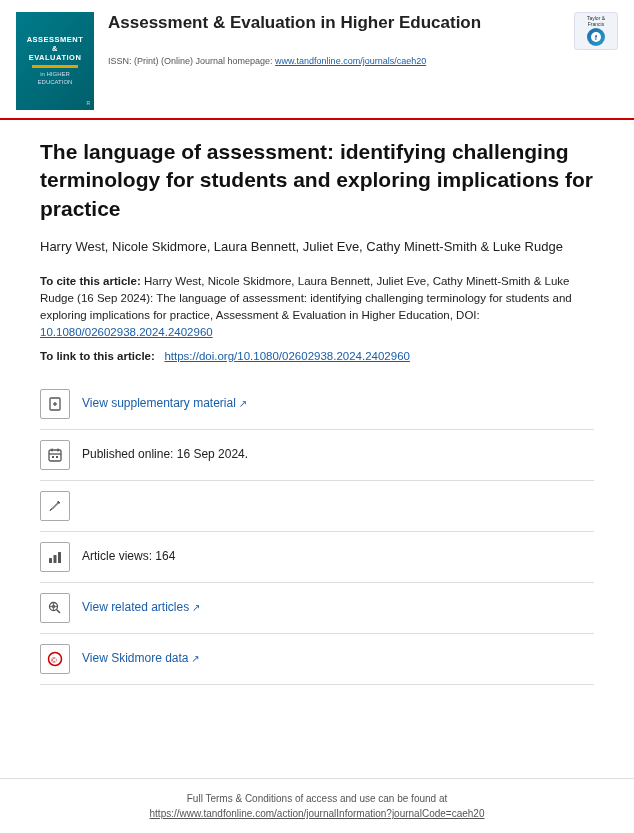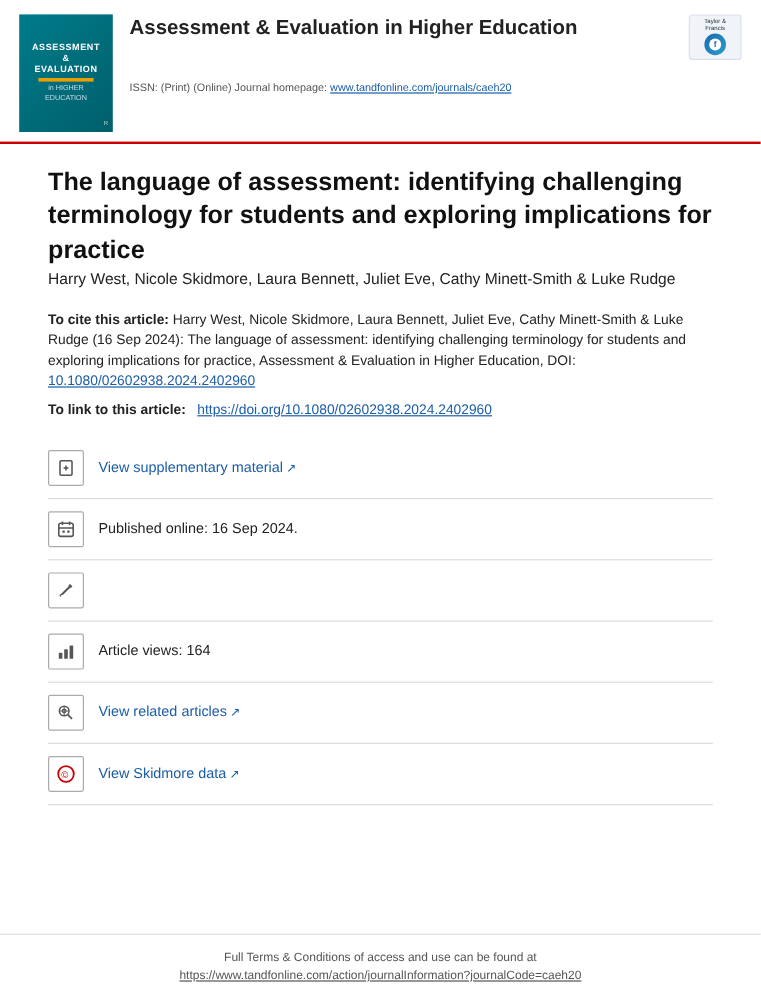--- a/index.html
+++ b/index.html
@@ -63,21 +63,21 @@
       position: absolute;
       bottom: 4px;
       right: 4px;
       font-size: 5px;
       color: #adc;
     }
     .header-right {
       flex: 1;
       display: flex;
       flex-direction: column;
-      gap: 18px;
+      gap: 6px;
     }
     .header-top-row {
       display: flex;
       align-items: flex-start;
       justify-content: space-between;
     }
     .journal-title {
       font-size: 17px;
       font-weight: bold;
       color: #222;
@@ -137,20 +137,21 @@
     
     .main-content {
       padding: 18px 40px 18px 40px;
       flex: 1;
     }
     .article-title {
       font-size: 21px;
       font-weight: bold;
       color: #111;
       line-height: 1.35;
+      margin-bottom: 14px;
     }
     .authors {
       font-size: 13px;
       color: #222;
       margin-bottom: 16px;
       line-height: 1.5;
     }
     .cite-section {
     }
     .cite-section p {

